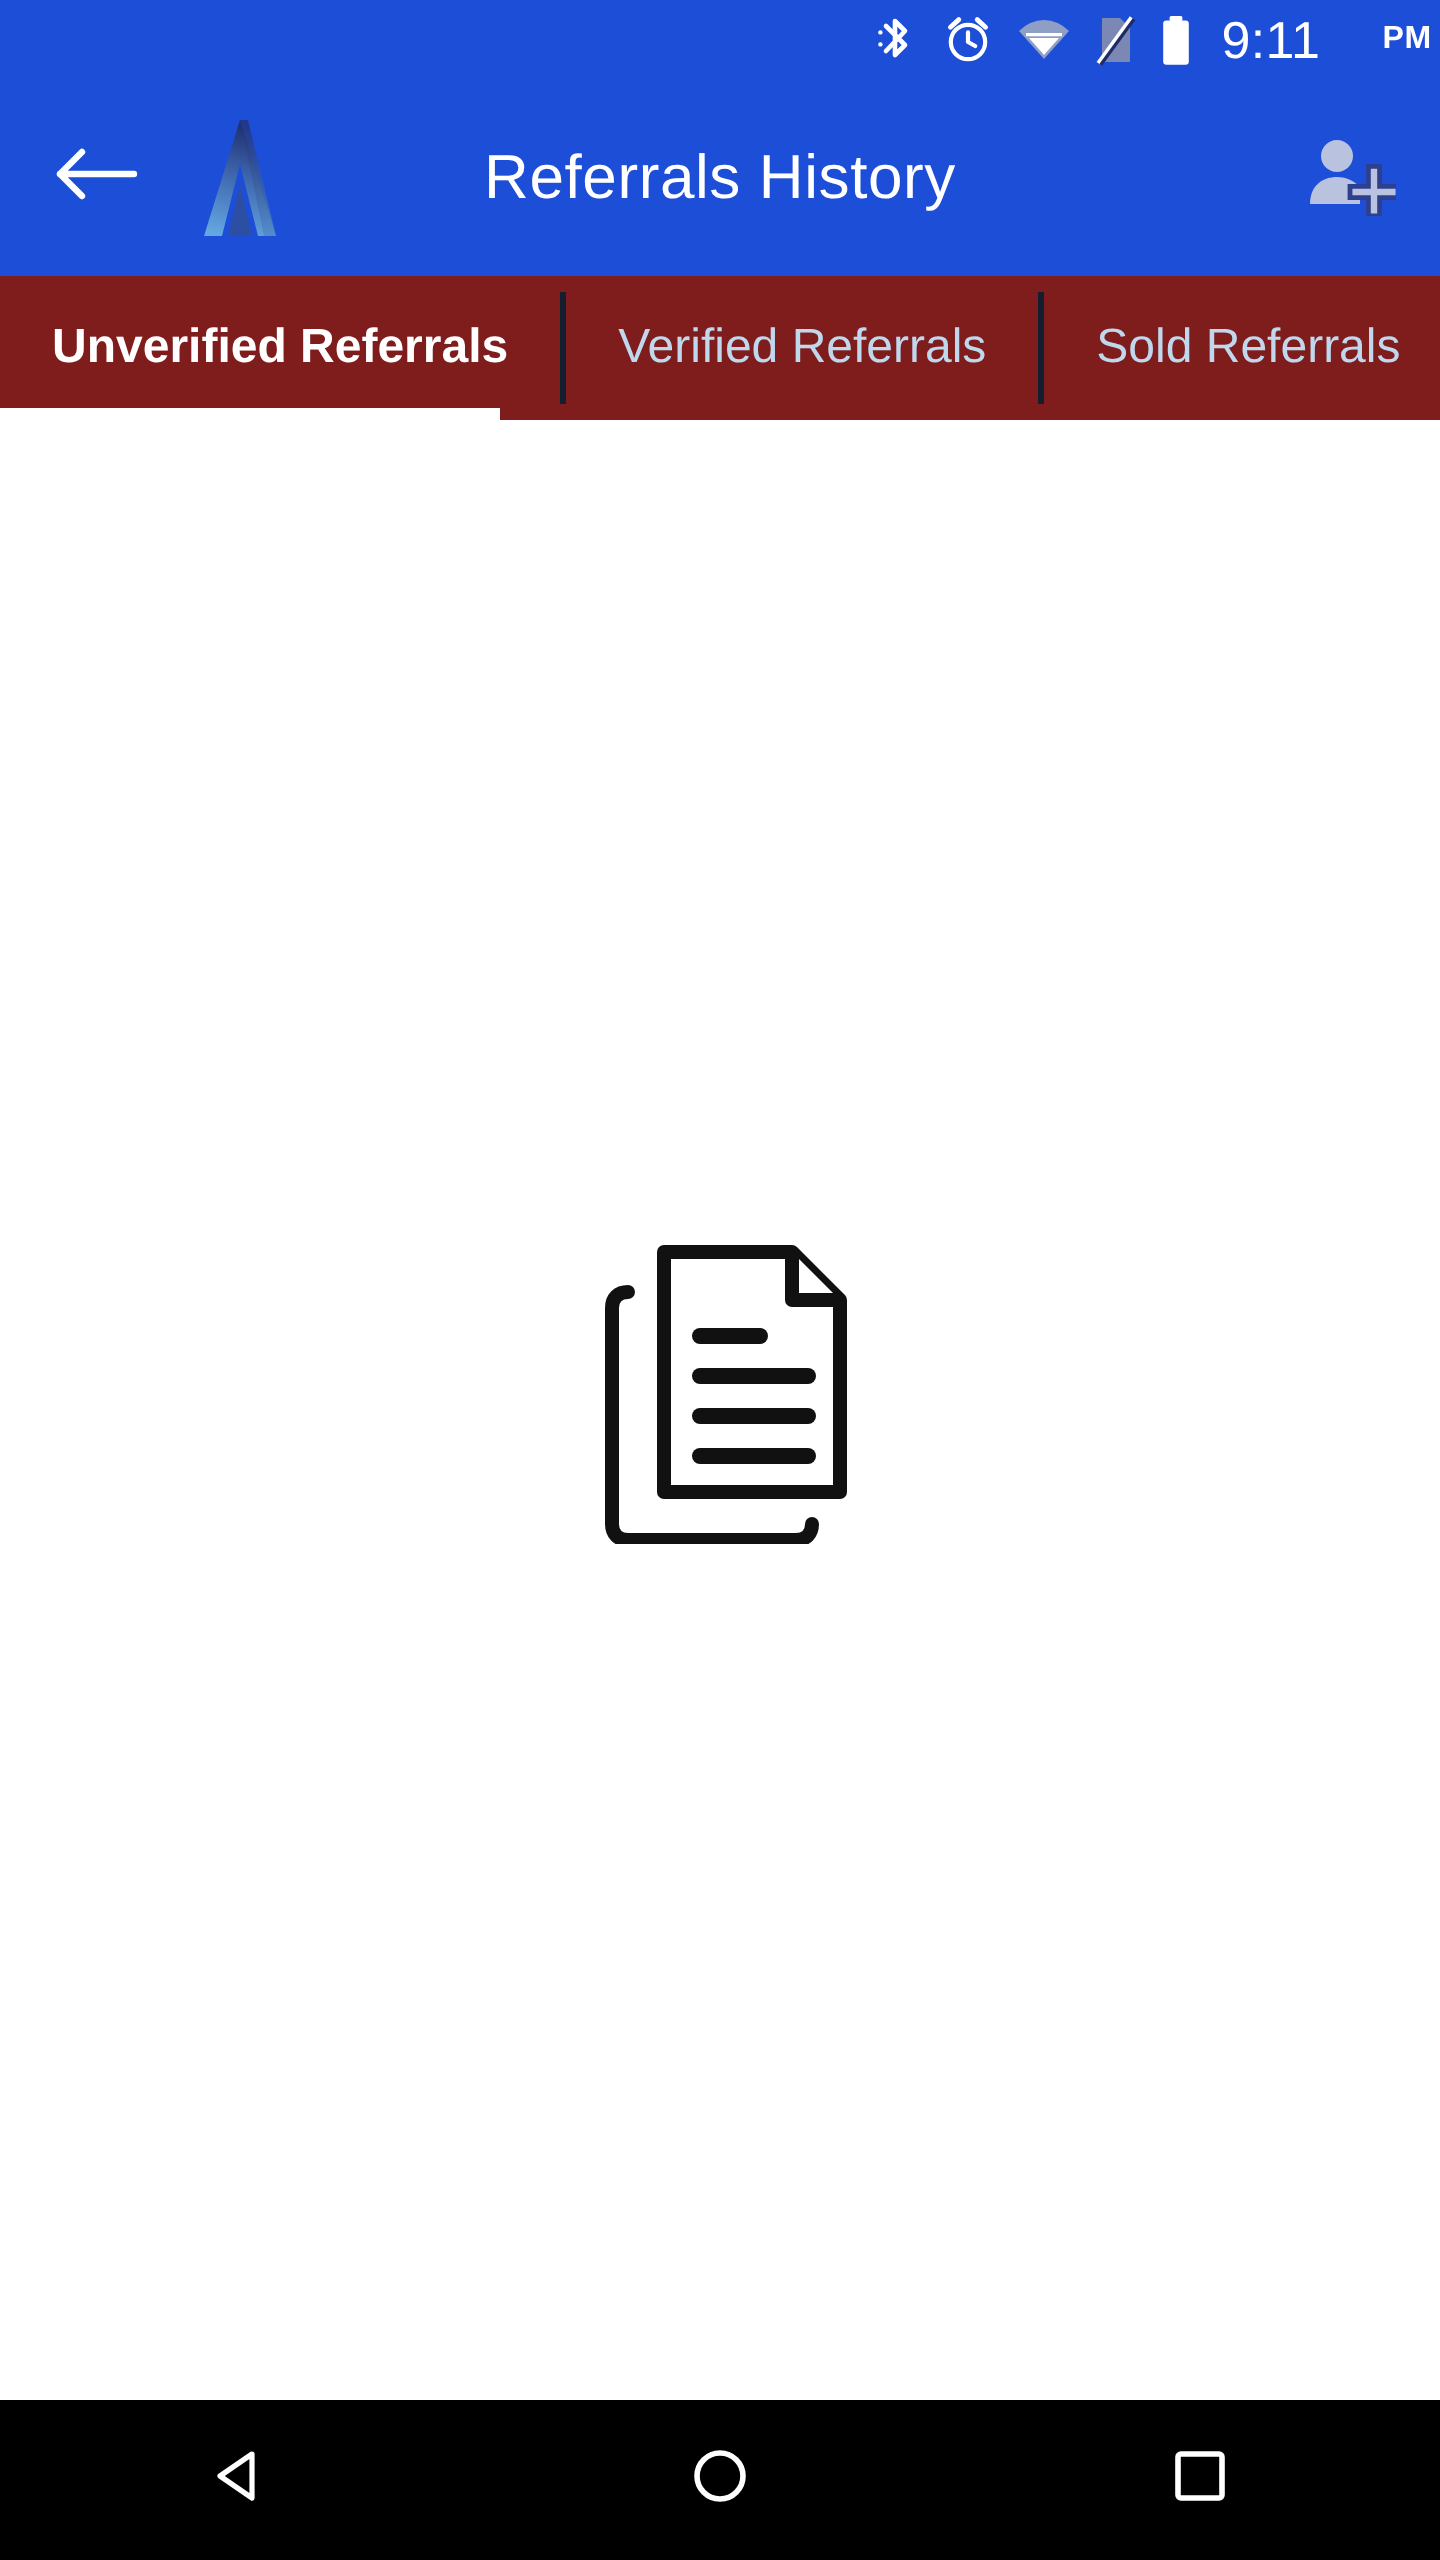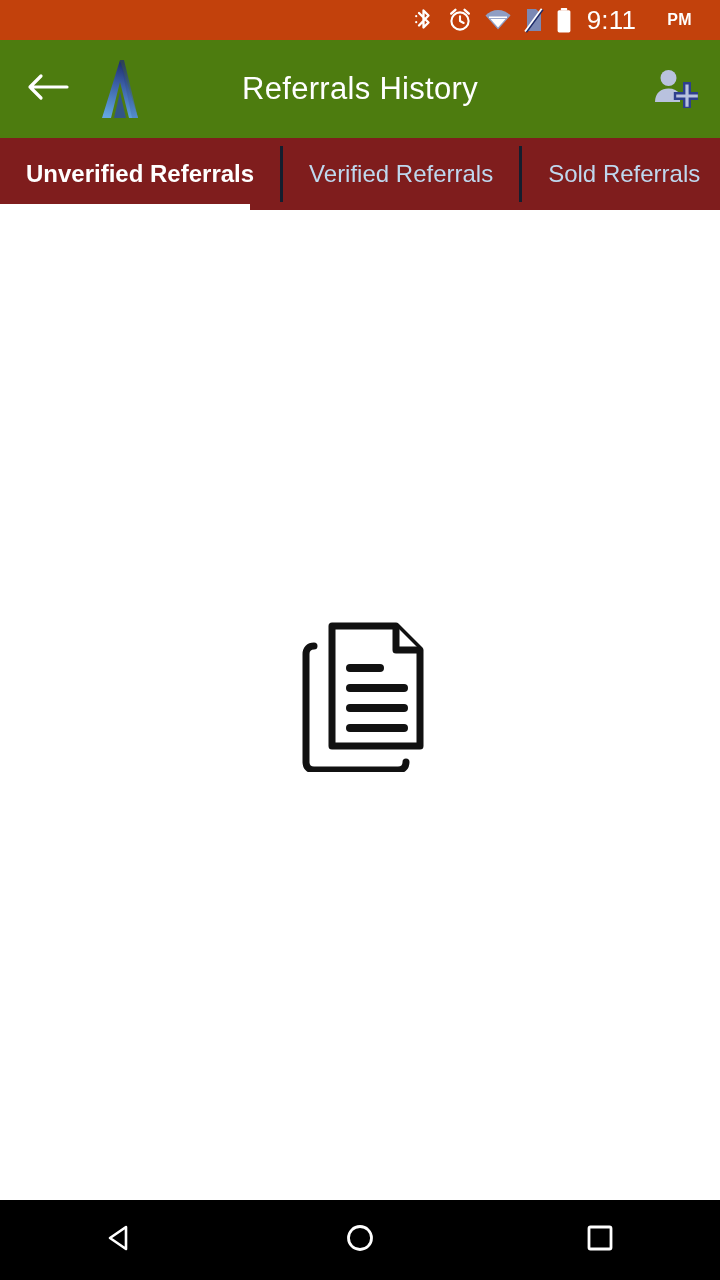--- a/index.html
+++ b/index.html
@@ -7,38 +7,38 @@
     width:720px; height:1280px;
     background:#ffffff;
     font-family:"Liberation Sans", sans-serif;
     overflow:hidden;
   }
   #screen { position:relative; width:720px; height:1280px; background:#ffffff; }
 
   
   .status-bar {
     position:absolute; top:0; left:0; width:720px; height:40px;
-    background:#c2410c;
+    background:#1d4ed8;
     display:flex; align-items:center; justify-content:flex-end;
-    padding-right:28px; gap:11px;
+    padding-right:4px; gap:11px;
   }
   .status-bar .sicon { display:flex; align-items:center; justify-content:center; }
   .clock-time {
     color:#ffffff; font-size:26px; font-weight:400; letter-spacing:0.2px;
     margin-left:3px; line-height:1;
   }
   .clock-ampm {
     color:#ffffff; font-size:16px; font-weight:700; letter-spacing:0.4px;
     margin-left:20px; line-height:1;
   }
 
   
   .app-bar {
     position:absolute; top:40px; left:0; width:720px; height:98px;
-    background:#4d7c0f;
+    background:#1d4ed8;
   }
   .back-btn {
     position:absolute; left:24px; top:50%; transform:translateY(-50%);
     width:48px; height:48px; display:flex; align-items:center; justify-content:center;
   }
   .brand-logo {
     position:absolute; left:94px; top:50%; transform:translateY(-50%);
     width:52px; height:62px; display:flex; align-items:center; justify-content:center;
   }
   .app-title {

